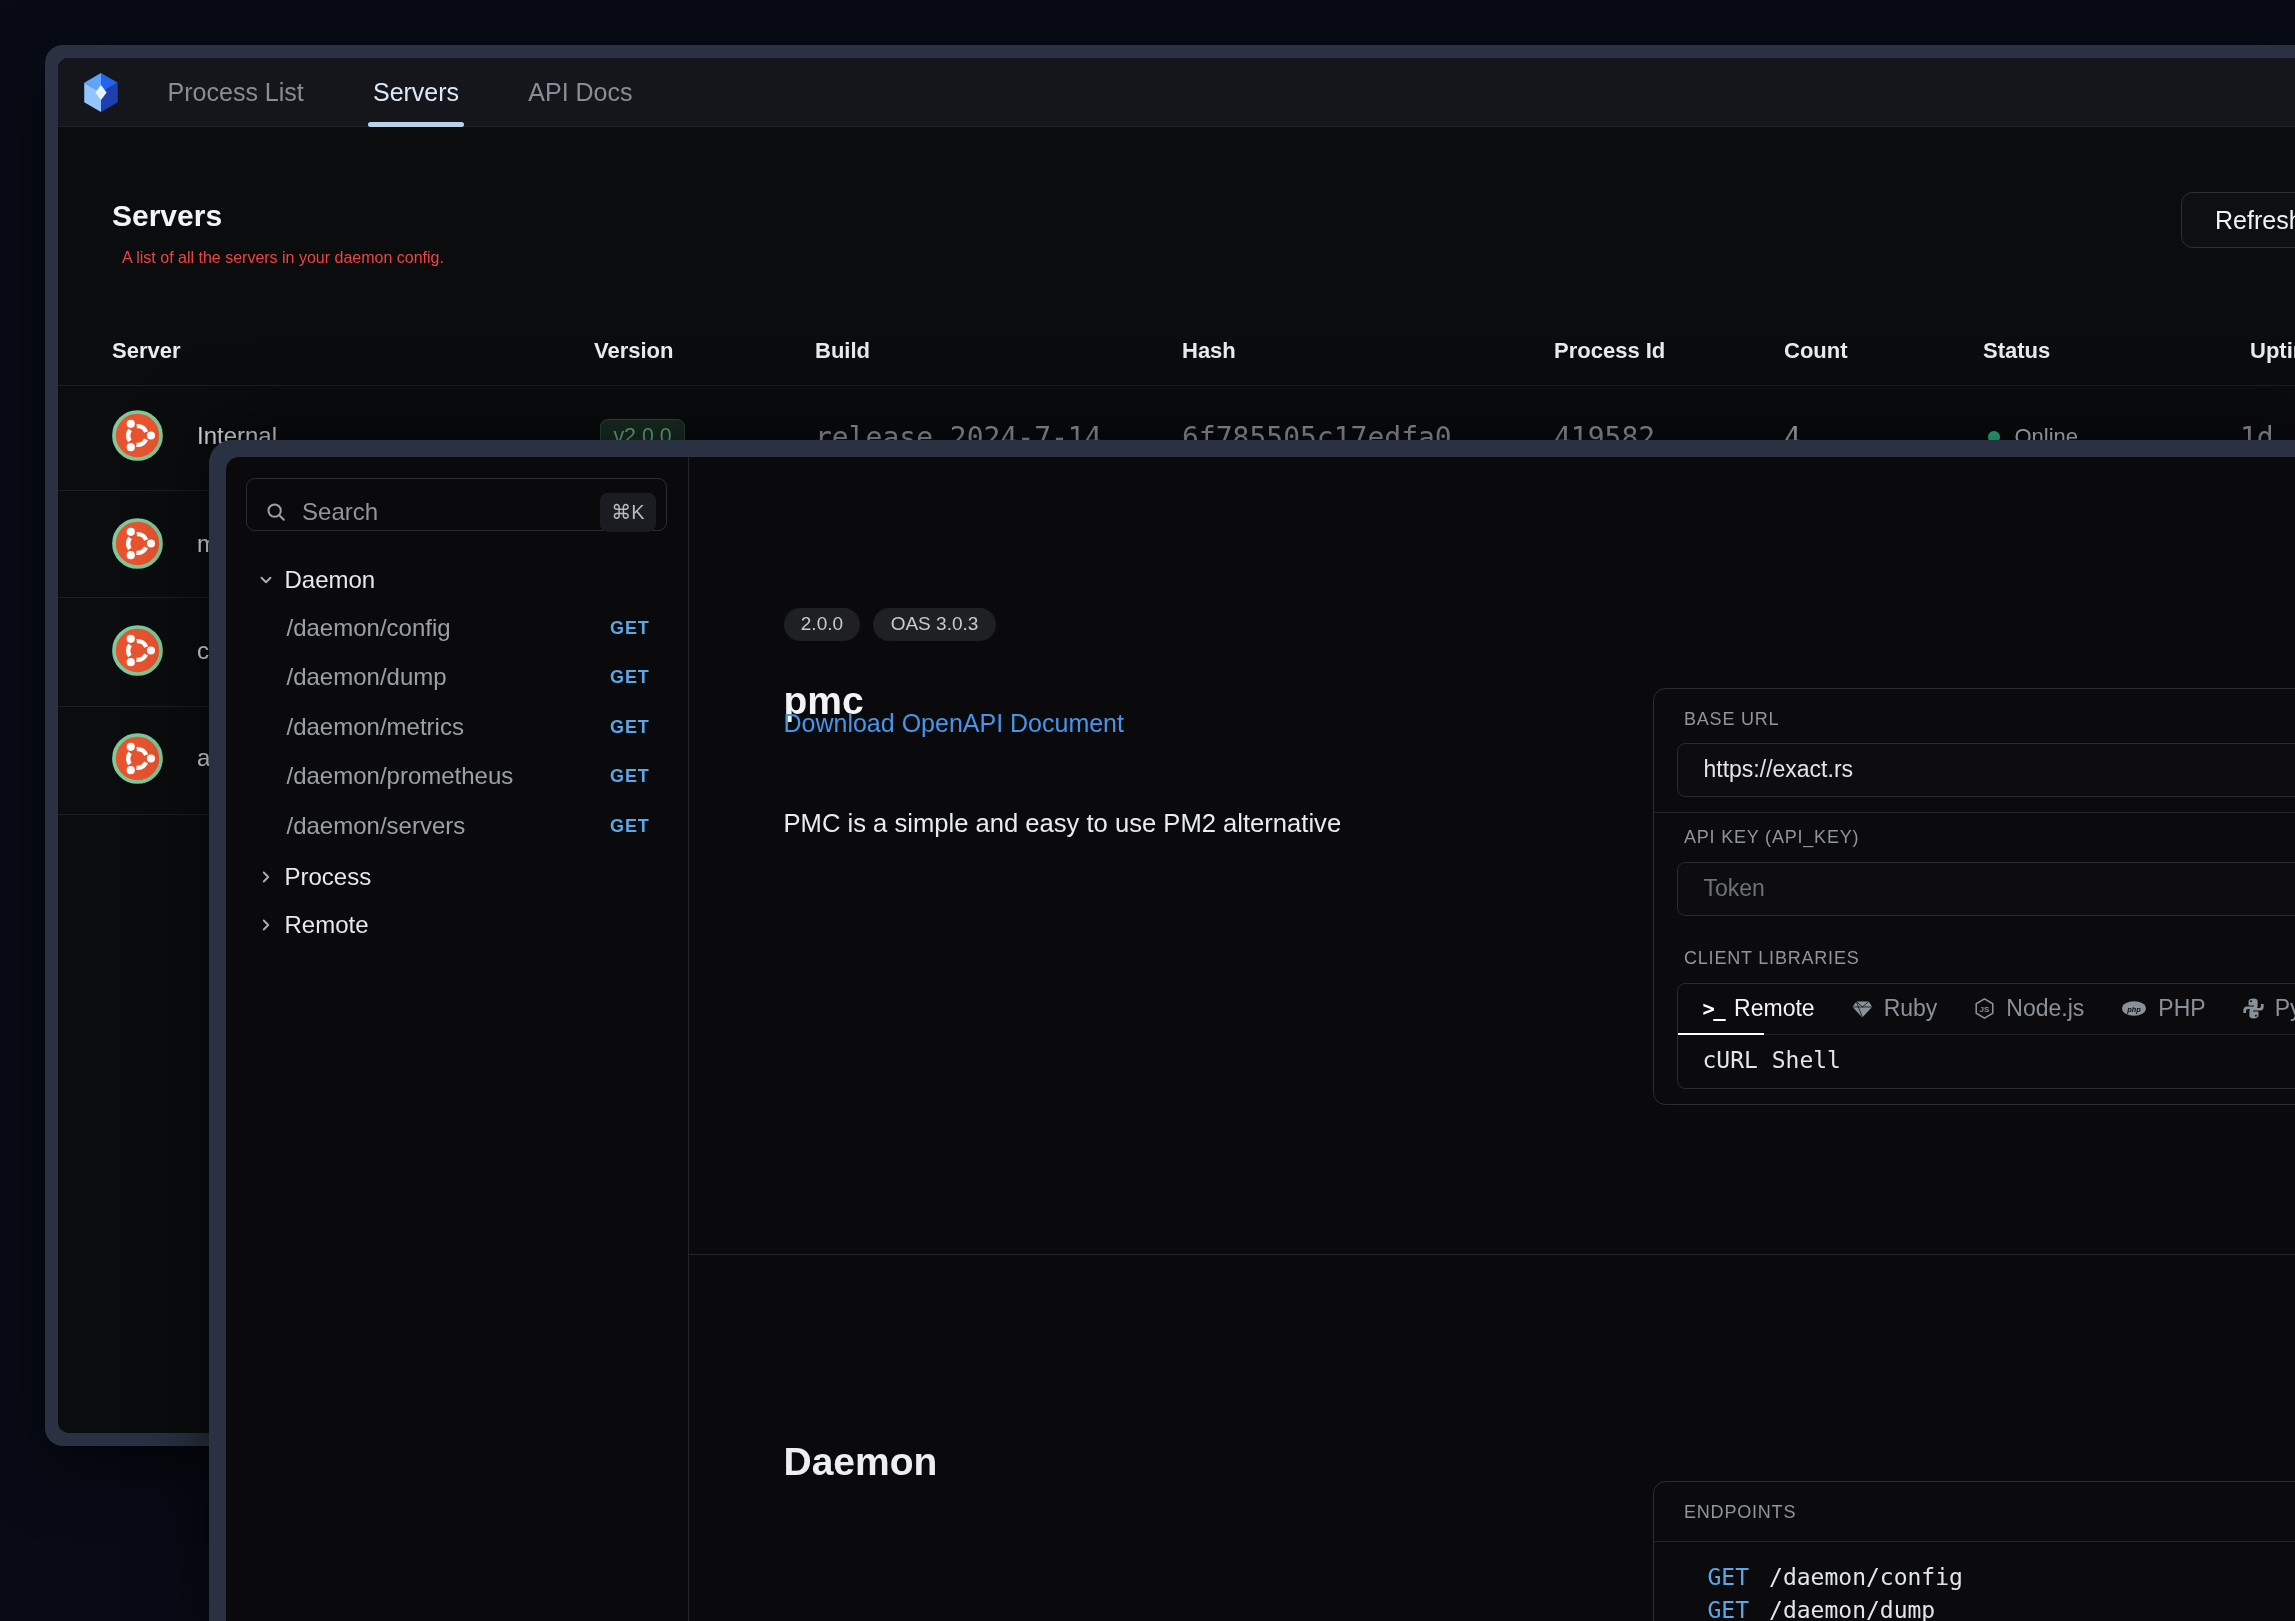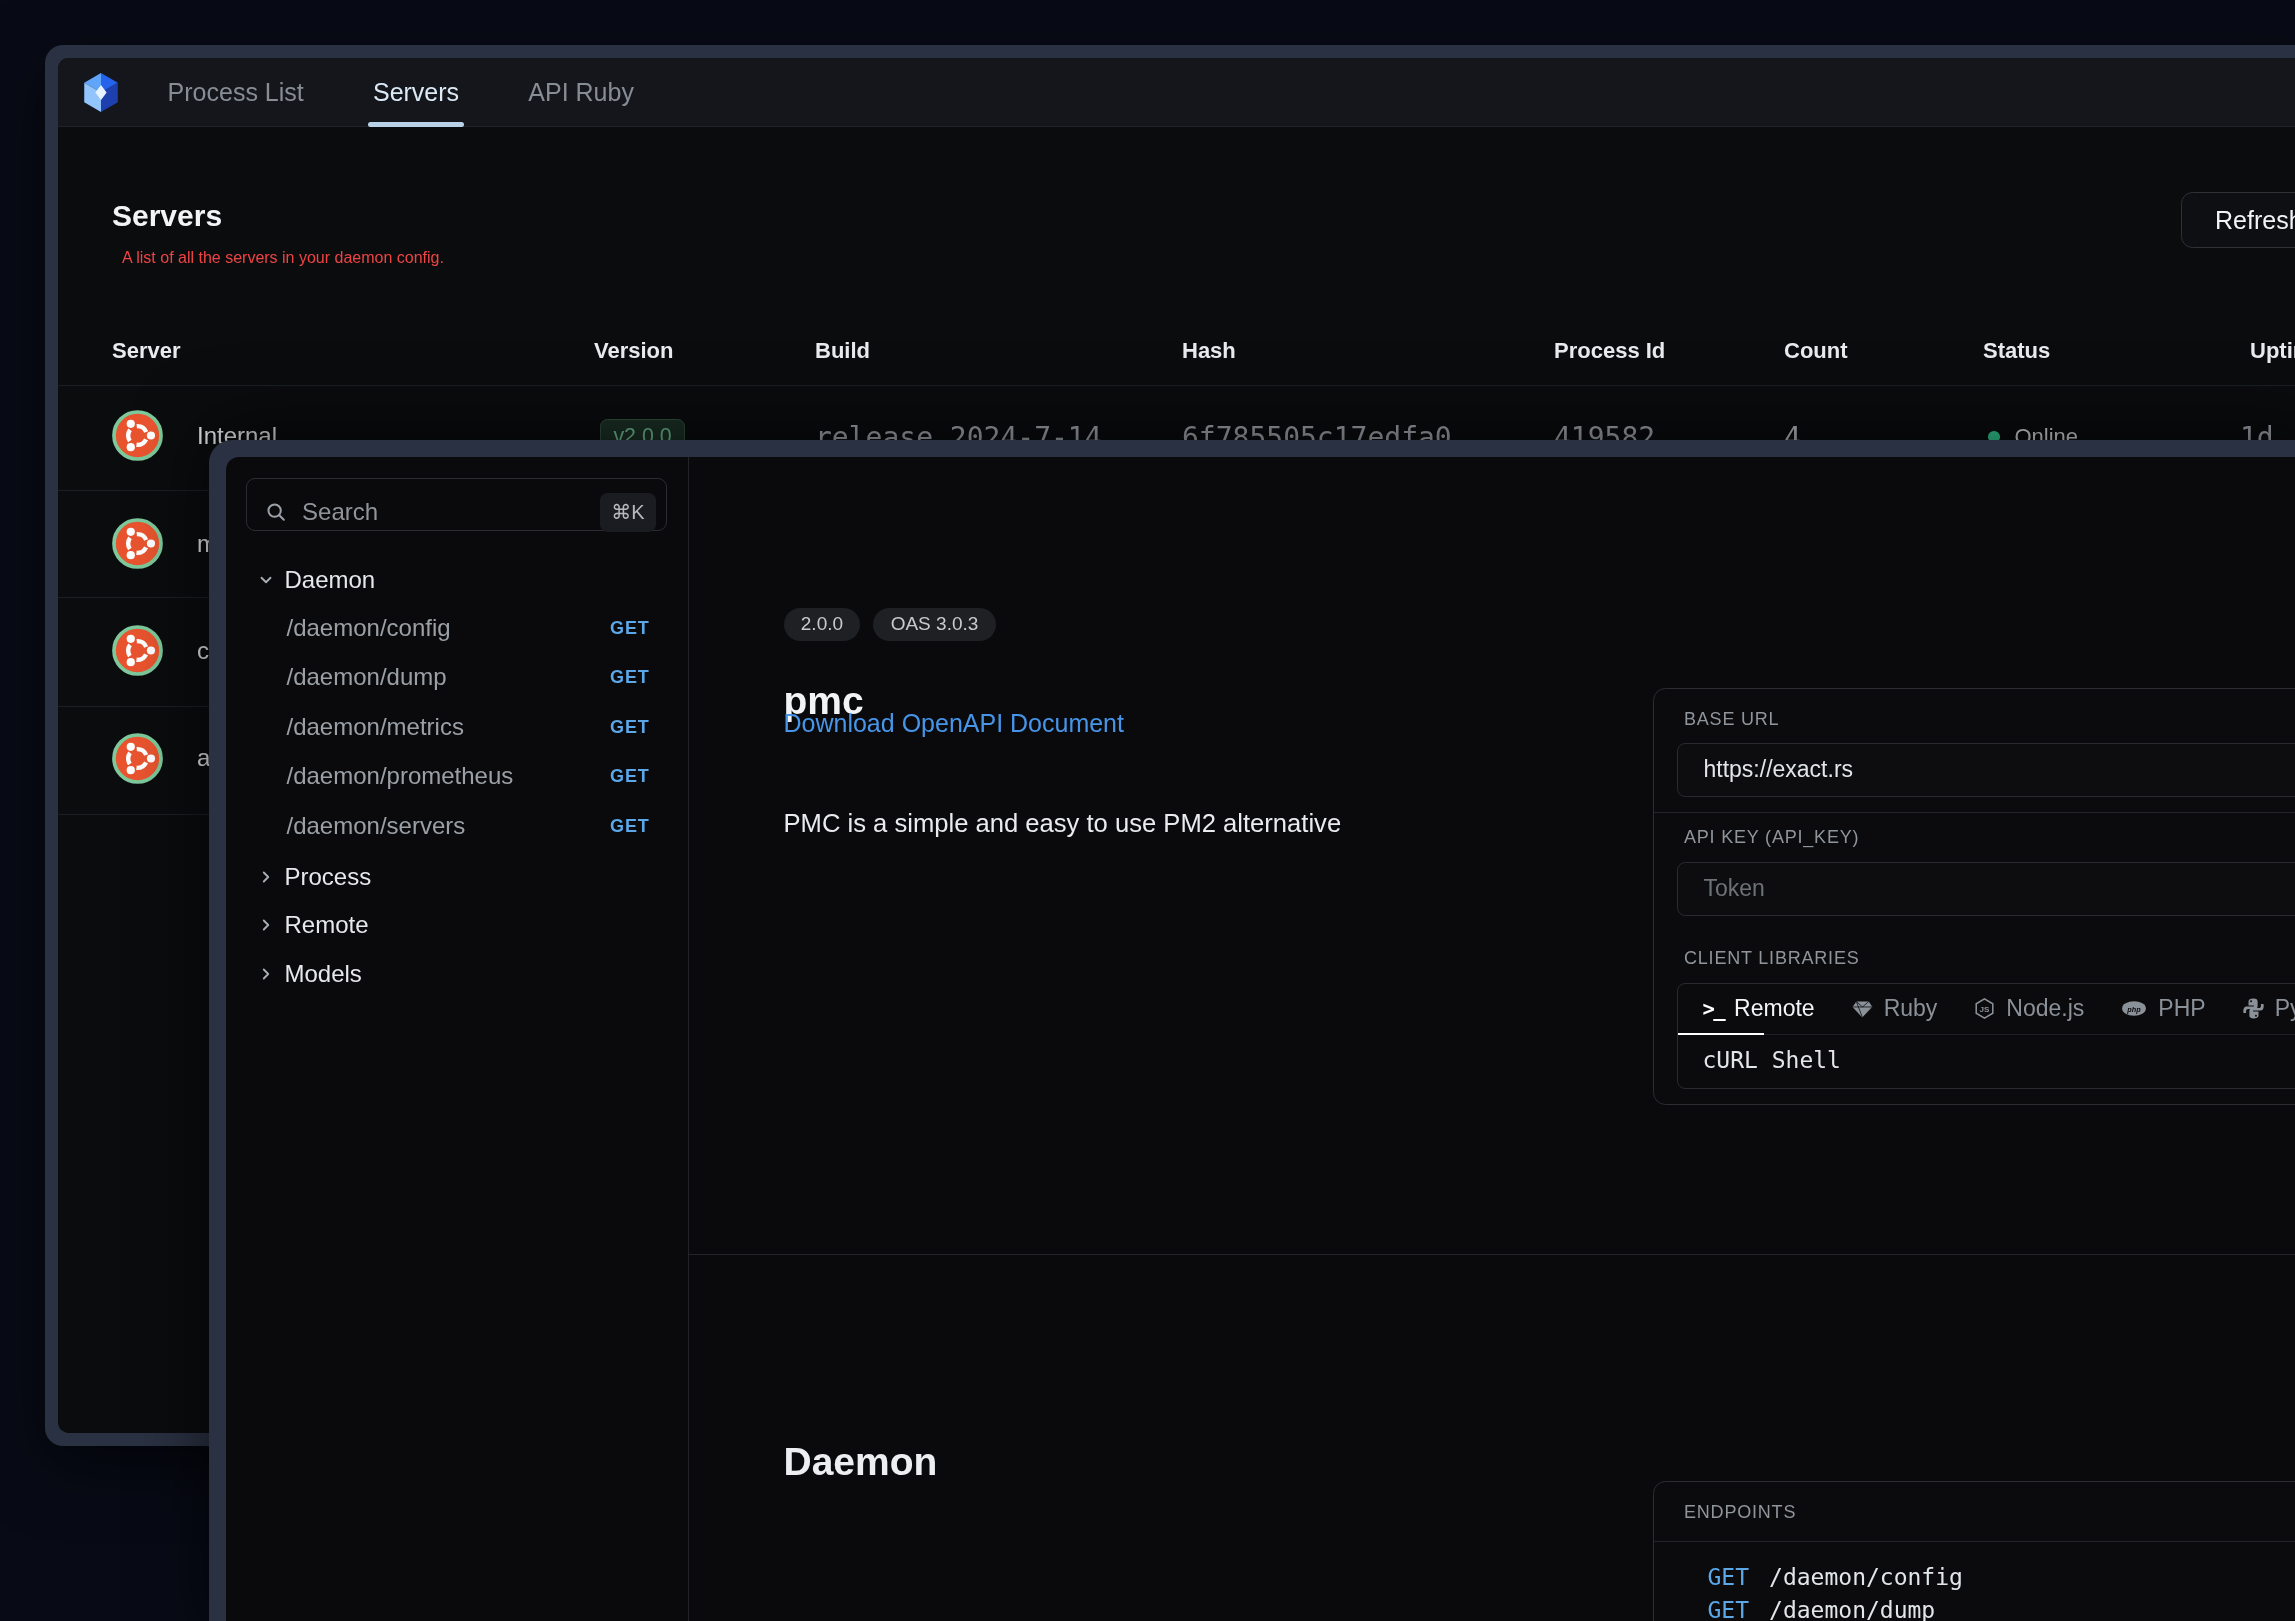--- a/index.html
+++ b/index.html
@@ -112,21 +112,21 @@
       <header class="tabbar">
         <svg class="app-logo" viewBox="0 0 40 44">
           <polygon points="20,1 38,11.5 20,22" fill="#2563eb"></polygon>
           <polygon points="20,1 2,11.5 20,22" fill="#60a5fa"></polygon>
           <polygon points="2,11.5 20,22 20,43 2,32.5" fill="#93c5fd"></polygon>
           <polygon points="38,11.5 38,32.5 20,43 20,22" fill="#1e40af"></polygon>
           <polygon points="20,14 26,22 20,30 14,22" fill="#e8f2ff"></polygon>
         </svg>
         <div class="tab">Process List</div>
         <div class="tab active">Servers</div>
-        <div class="tab">API Ruby</div>
+        <div class="tab">API Docs</div>
       </header>
 
       <h1 class="bw-h1">Servers</h1>
       <p class="bw-sub">A list of all the servers in your daemon config.</p>
       <button class="refresh-btn">Refresh</button>
 
       <div class="th c-server">Server</div>
       <div class="th c-version">Version</div>
       <div class="th c-build">Build</div>
       <div class="th c-hash">Hash</div>
@@ -247,28 +247,20 @@
           <span class="lbl">Process</span>
         </div>
         <div class="nav-row nav-group" style="top:444px">
           <span class="chev">
             <svg width="18" height="18" viewBox="0 0 24 24">
                 <polyline points="9,6 15,12 9,18" fill="none" stroke="#aab0b6" stroke-width="2.4" stroke-linecap="round" stroke-linejoin="round"></polyline>
               </svg>
           </span>
           <span class="lbl">Remote</span>
         </div>
-        <div class="nav-row nav-group" style="top:493px">
-          <span class="chev">
-            <svg width="18" height="18" viewBox="0 0 24 24">
-                <polyline points="9,6 15,12 9,18" fill="none" stroke="#aab0b6" stroke-width="2.4" stroke-linecap="round" stroke-linejoin="round"></polyline>
-              </svg>
-          </span>
-          <span class="lbl">Models</span>
-        </div>
       </aside>
 
       <div class="badges">
         <span class="pill">2.0.0</span>
         <span class="pill">OAS 3.0.3</span>
       </div>
       <h2 class="api-title">pmc</h2>
       <a class="download-link">Download OpenAPI Document</a>
       <p class="api-desc">PMC is a simple and easy to use PM2 alternative</p>
       <div class="main-divider"></div>

